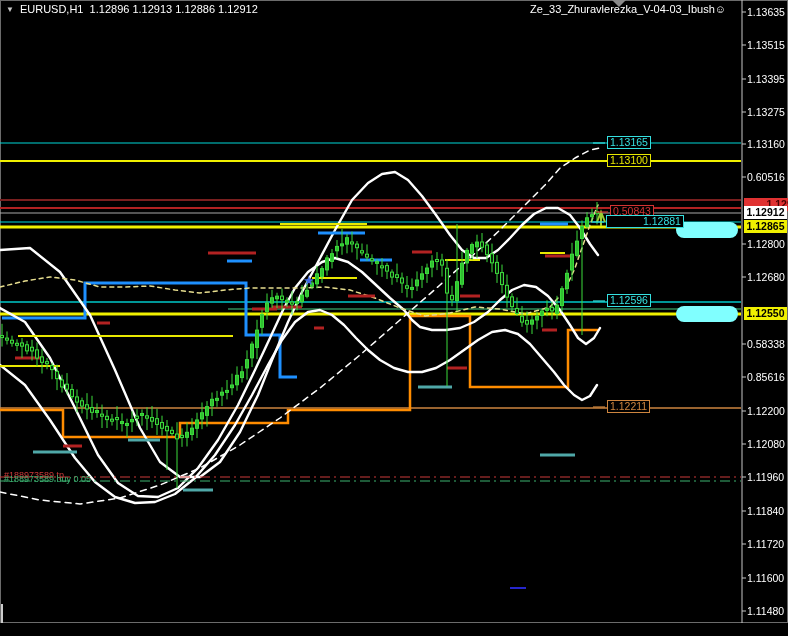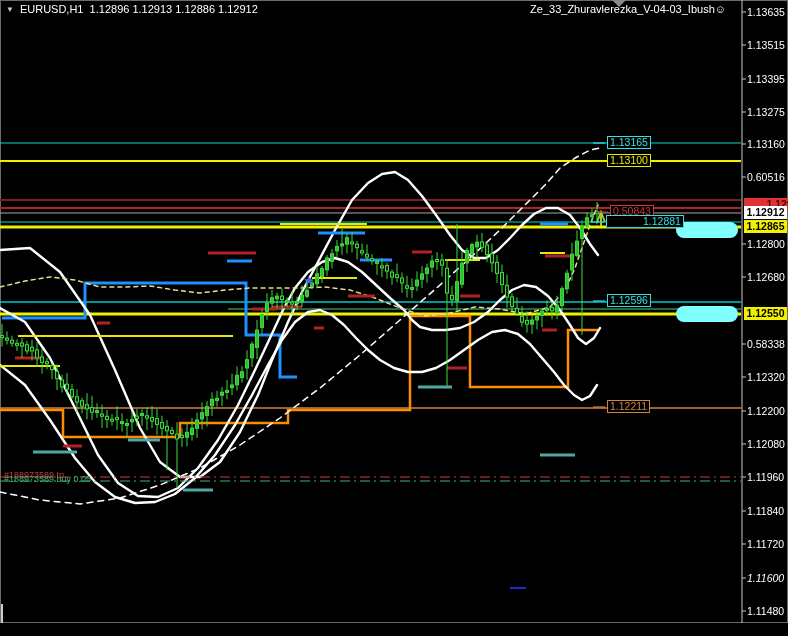--- a/index.html
+++ b/index.html
@@ -375,27 +375,27 @@
         <div class="box-label" style="left: 607px; top: 400px; color: rgb(205, 133, 63); border-color: rgb(205, 133, 63);">1.12211</div>
         <div class="tick-label" style="top: 6px;">1.13635</div>
         <div class="tick-label" style="top: 39px;">1.13515</div>
         <div class="tick-label" style="top: 73px;">1.13395</div>
         <div class="tick-label" style="top: 106px;">1.13275</div>
         <div class="tick-label" style="top: 138px;">1.13160</div>
         <div class="tick-label" style="top: 171px;">0.60516</div>
         <div class="tick-label" style="top: 238px;">1.12800</div>
         <div class="tick-label" style="top: 271px;">1.12680</div>
         <div class="tick-label" style="top: 338px;">0.58338</div>
-        <div class="tick-label" style="top: 371px;">1.12320</div>
+        <div class="tick-label" style="top: 371px;">0.85616</div>
         <div class="tick-label" style="top: 405px;">1.12200</div>
         <div class="tick-label" style="top: 438px;">1.12080</div>
         <div class="tick-label" style="top: 471px;">1.11960</div>
         <div class="tick-label" style="top: 505px;">1.11840</div>
         <div class="tick-label" style="top: 538px;">1.11720</div>
-        <div class="tick-label" style="top: 572px; font-style: italic;">1.11600</div>
+        <div class="tick-label" style="top: 572px;">1.11600</div>
         <div class="tick-label" style="top: 605px;">1.11480</div>
         <div class="axis-badge" style="top: 198px; background: rgb(224, 50, 50); color: rgb(74, 0, 0); padding-left: 20px;">1.12942</div>
         <div class="axis-badge" style="top: 206px; background: rgb(255, 255, 255); color: rgb(0, 0, 0);">1.12912</div>
         <div class="axis-badge" style="top: 220px; background: rgb(240, 240, 0); color: rgb(0, 0, 0);">1.12865</div>
         <div class="axis-badge" style="top: 307px; background: rgb(240, 240, 0); color: rgb(0, 0, 0);">1.12550</div>
       </div>
   </div>
 </div>
 
 </body></html>

